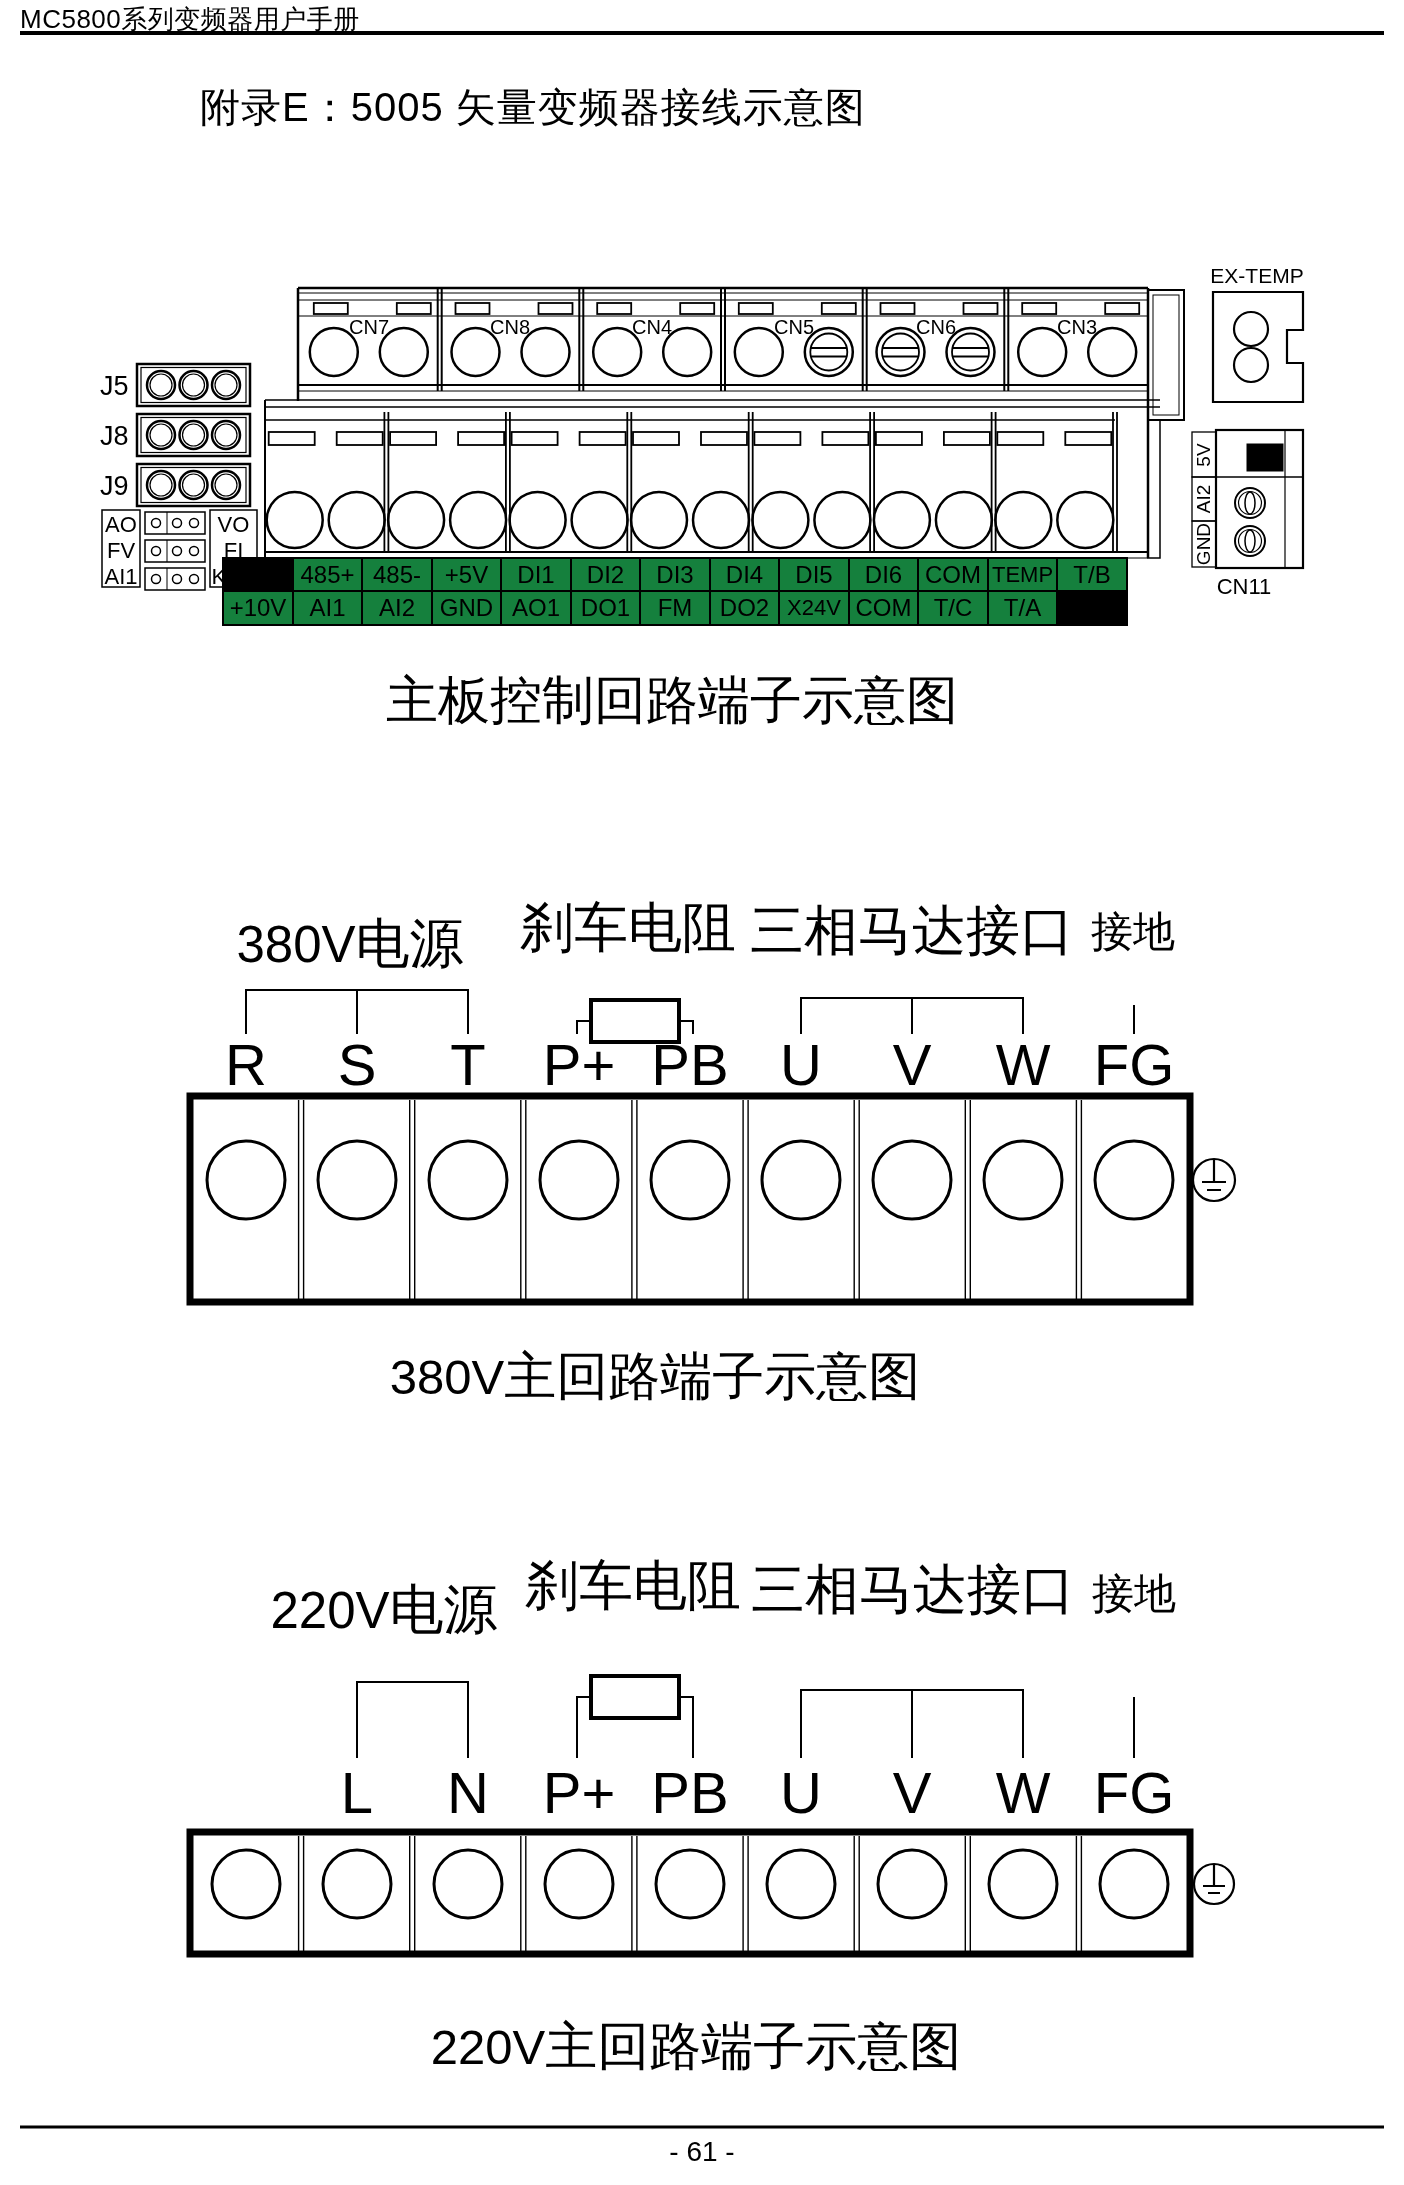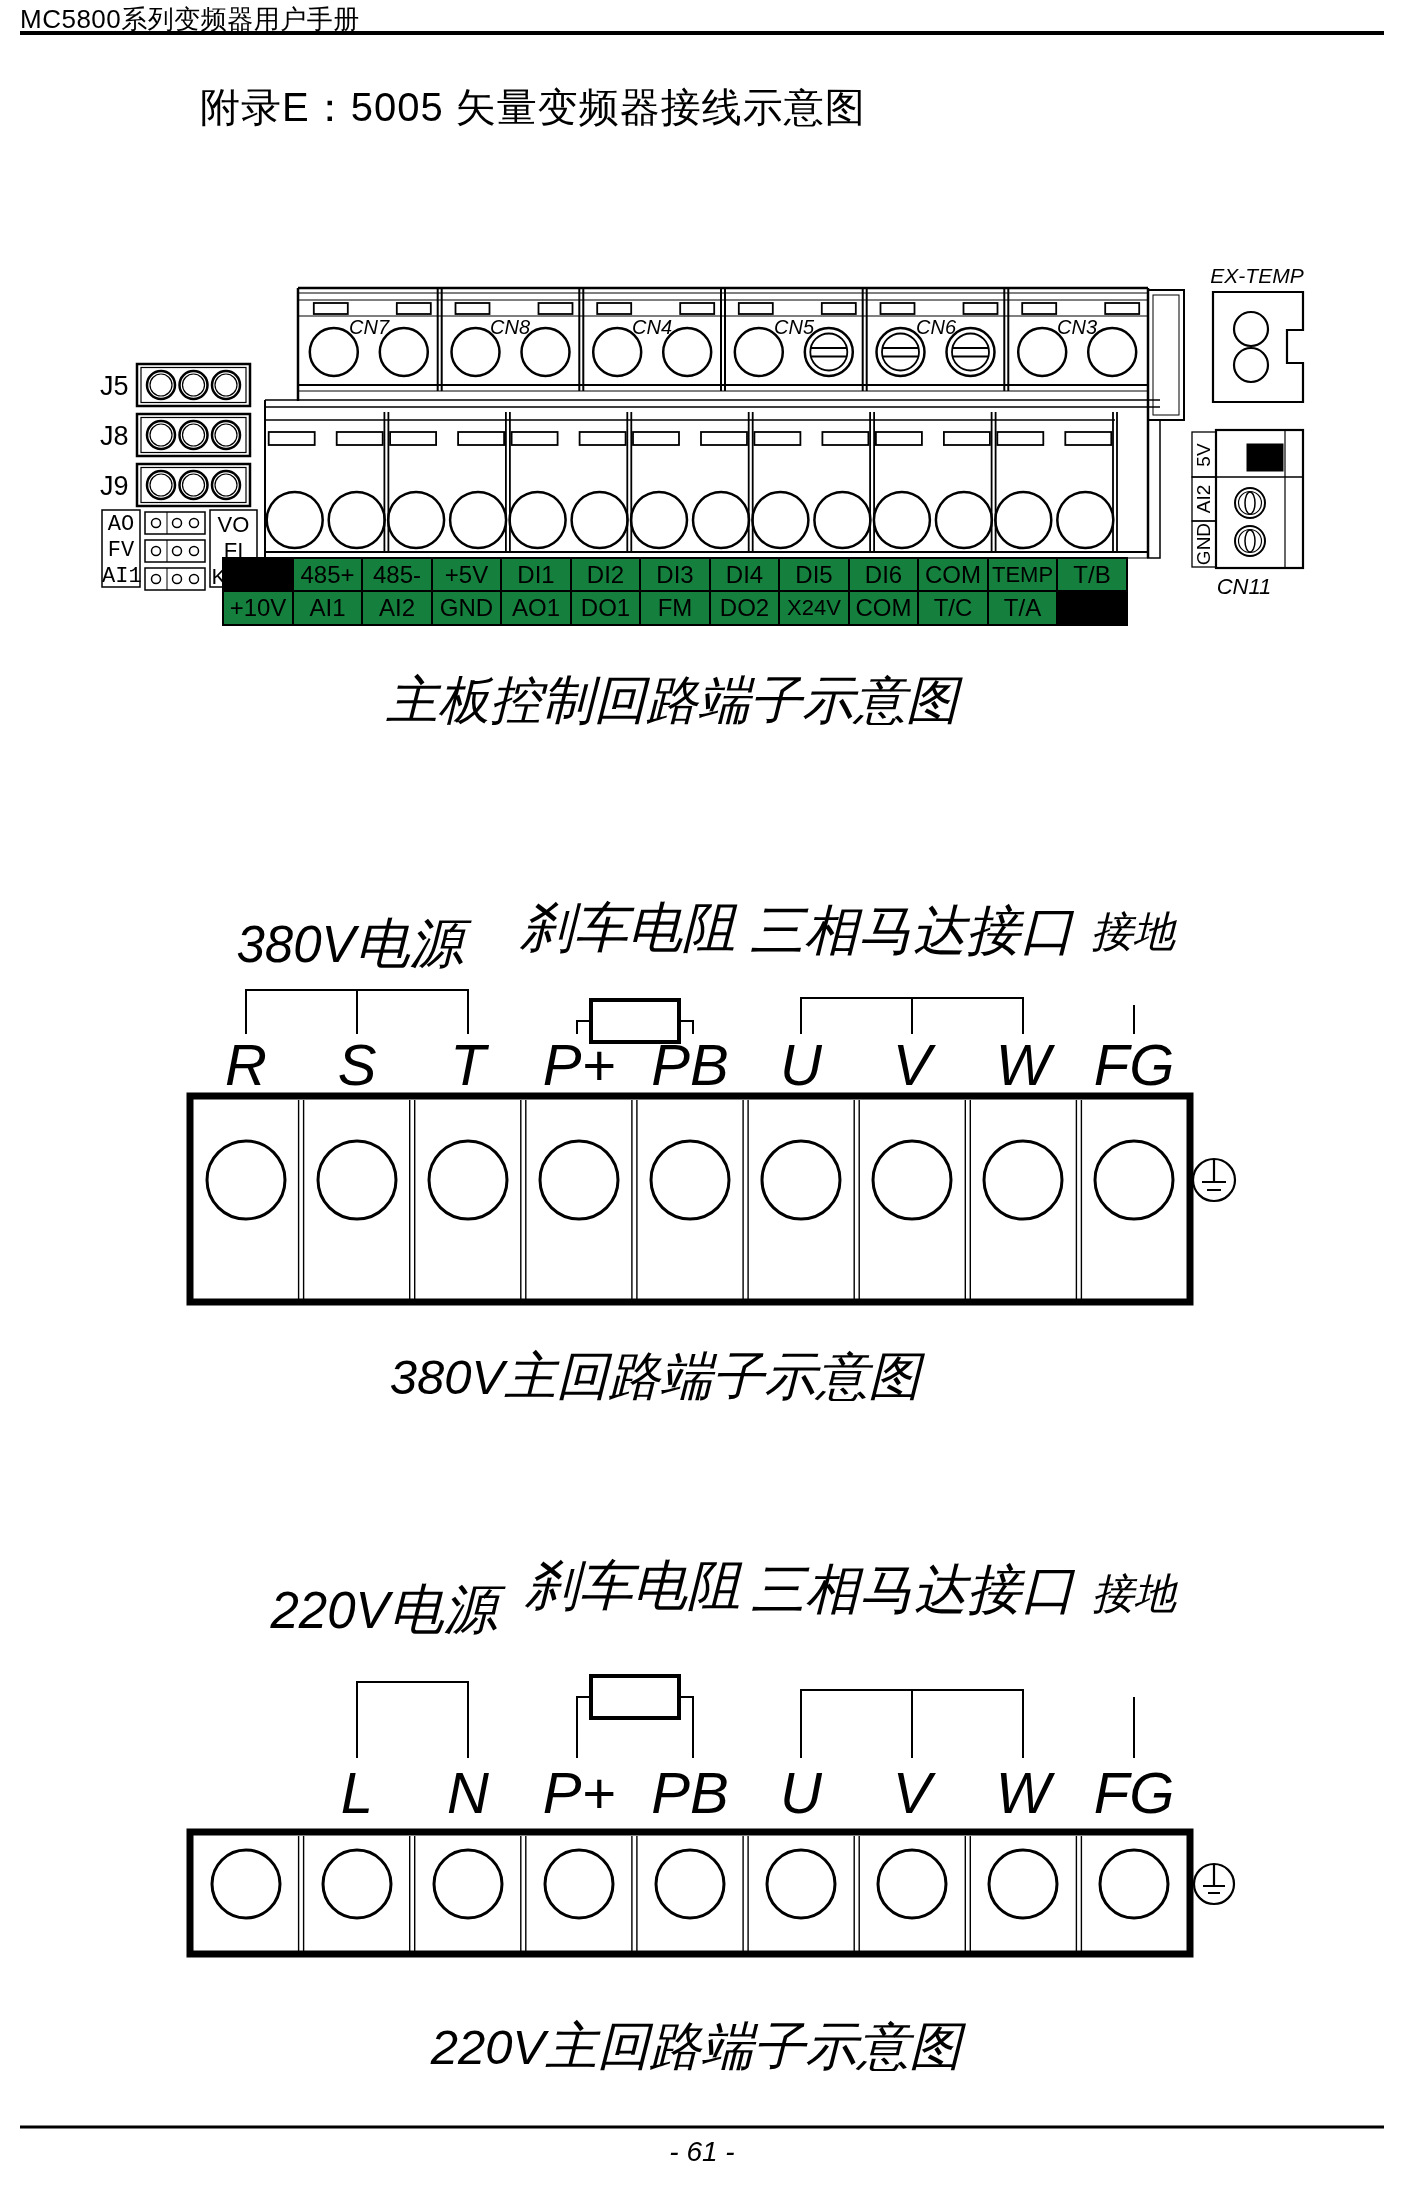--- a/index.html
+++ b/index.html
@@ -1,19 +1,19 @@
 <!DOCTYPE html>
 <html><head>
 <meta charset="utf-8">
 <style>
   html,body{margin:0;padding:0;background:#fff;}
   .page{position:relative;width:1404px;height:2185px;background:#ffffff;overflow:hidden;
         font-family:"Liberation Sans",sans-serif;color:#000;}
   .abs{position:absolute;}
-  .cx{transform:translateX(-50%);font-style:italic;}
+  .cx{transform:translateX(-50%);}
   .serif{font-family:"Liberation Serif","DejaVu Serif",serif;}
   svg.art{position:absolute;left:0;top:0;}
   .hdr{left:20px;top:2px;font-size:26px;letter-spacing:.5px;}
   .title{left:200px;top:80px;font-size:40px;letter-spacing:1px;}
   .cnlab{top:316px;font-size:20px;}
   .jlab{width:36px;text-align:left;left:100px;font-size:27px;}
   .pinlab{font-size:22px;line-height:26px;text-align:center;}
   .trow{position:absolute;left:205px;display:flex;}
   .tcell{box-sizing:border-box;width:72px;height:36px;border:2.5px solid #000;margin-left:-2.5px;
          text-align:center;font-size:24px;line-height:31px;background:#15803d;white-space:nowrap;overflow:hidden;}
@@ -266,21 +266,21 @@
   <div class="abs cnlab cx" style="left:510px;">CN8</div>
   <div class="abs cnlab cx" style="left:652px;">CN4</div>
   <div class="abs cnlab cx" style="left:794px;">CN5</div>
   <div class="abs cnlab cx" style="left:936px;">CN6</div>
   <div class="abs cnlab cx" style="left:1077px;">CN3</div>
 
   <div class="abs jlab" style="top:371px;">J5</div>
   <div class="abs jlab" style="top:421px;">J8</div>
   <div class="abs jlab" style="top:471px;">J9</div>
 
-  <div class="abs pinlab" style="left:102px;top:512px;width:38px;font-family:Liberation Mono, monospace;">
+  <div class="abs pinlab" style="left:102px;top:512px;width:38px;">
     <div>AO</div>
     <div>FV</div>
     <div>AI1</div>
   </div>
   <div class="abs pinlab" style="left:210px;top:512px;width:47px;">
     <div>VO</div>
     <div>FI</div>
     <div>KEY</div>
   </div>
 

